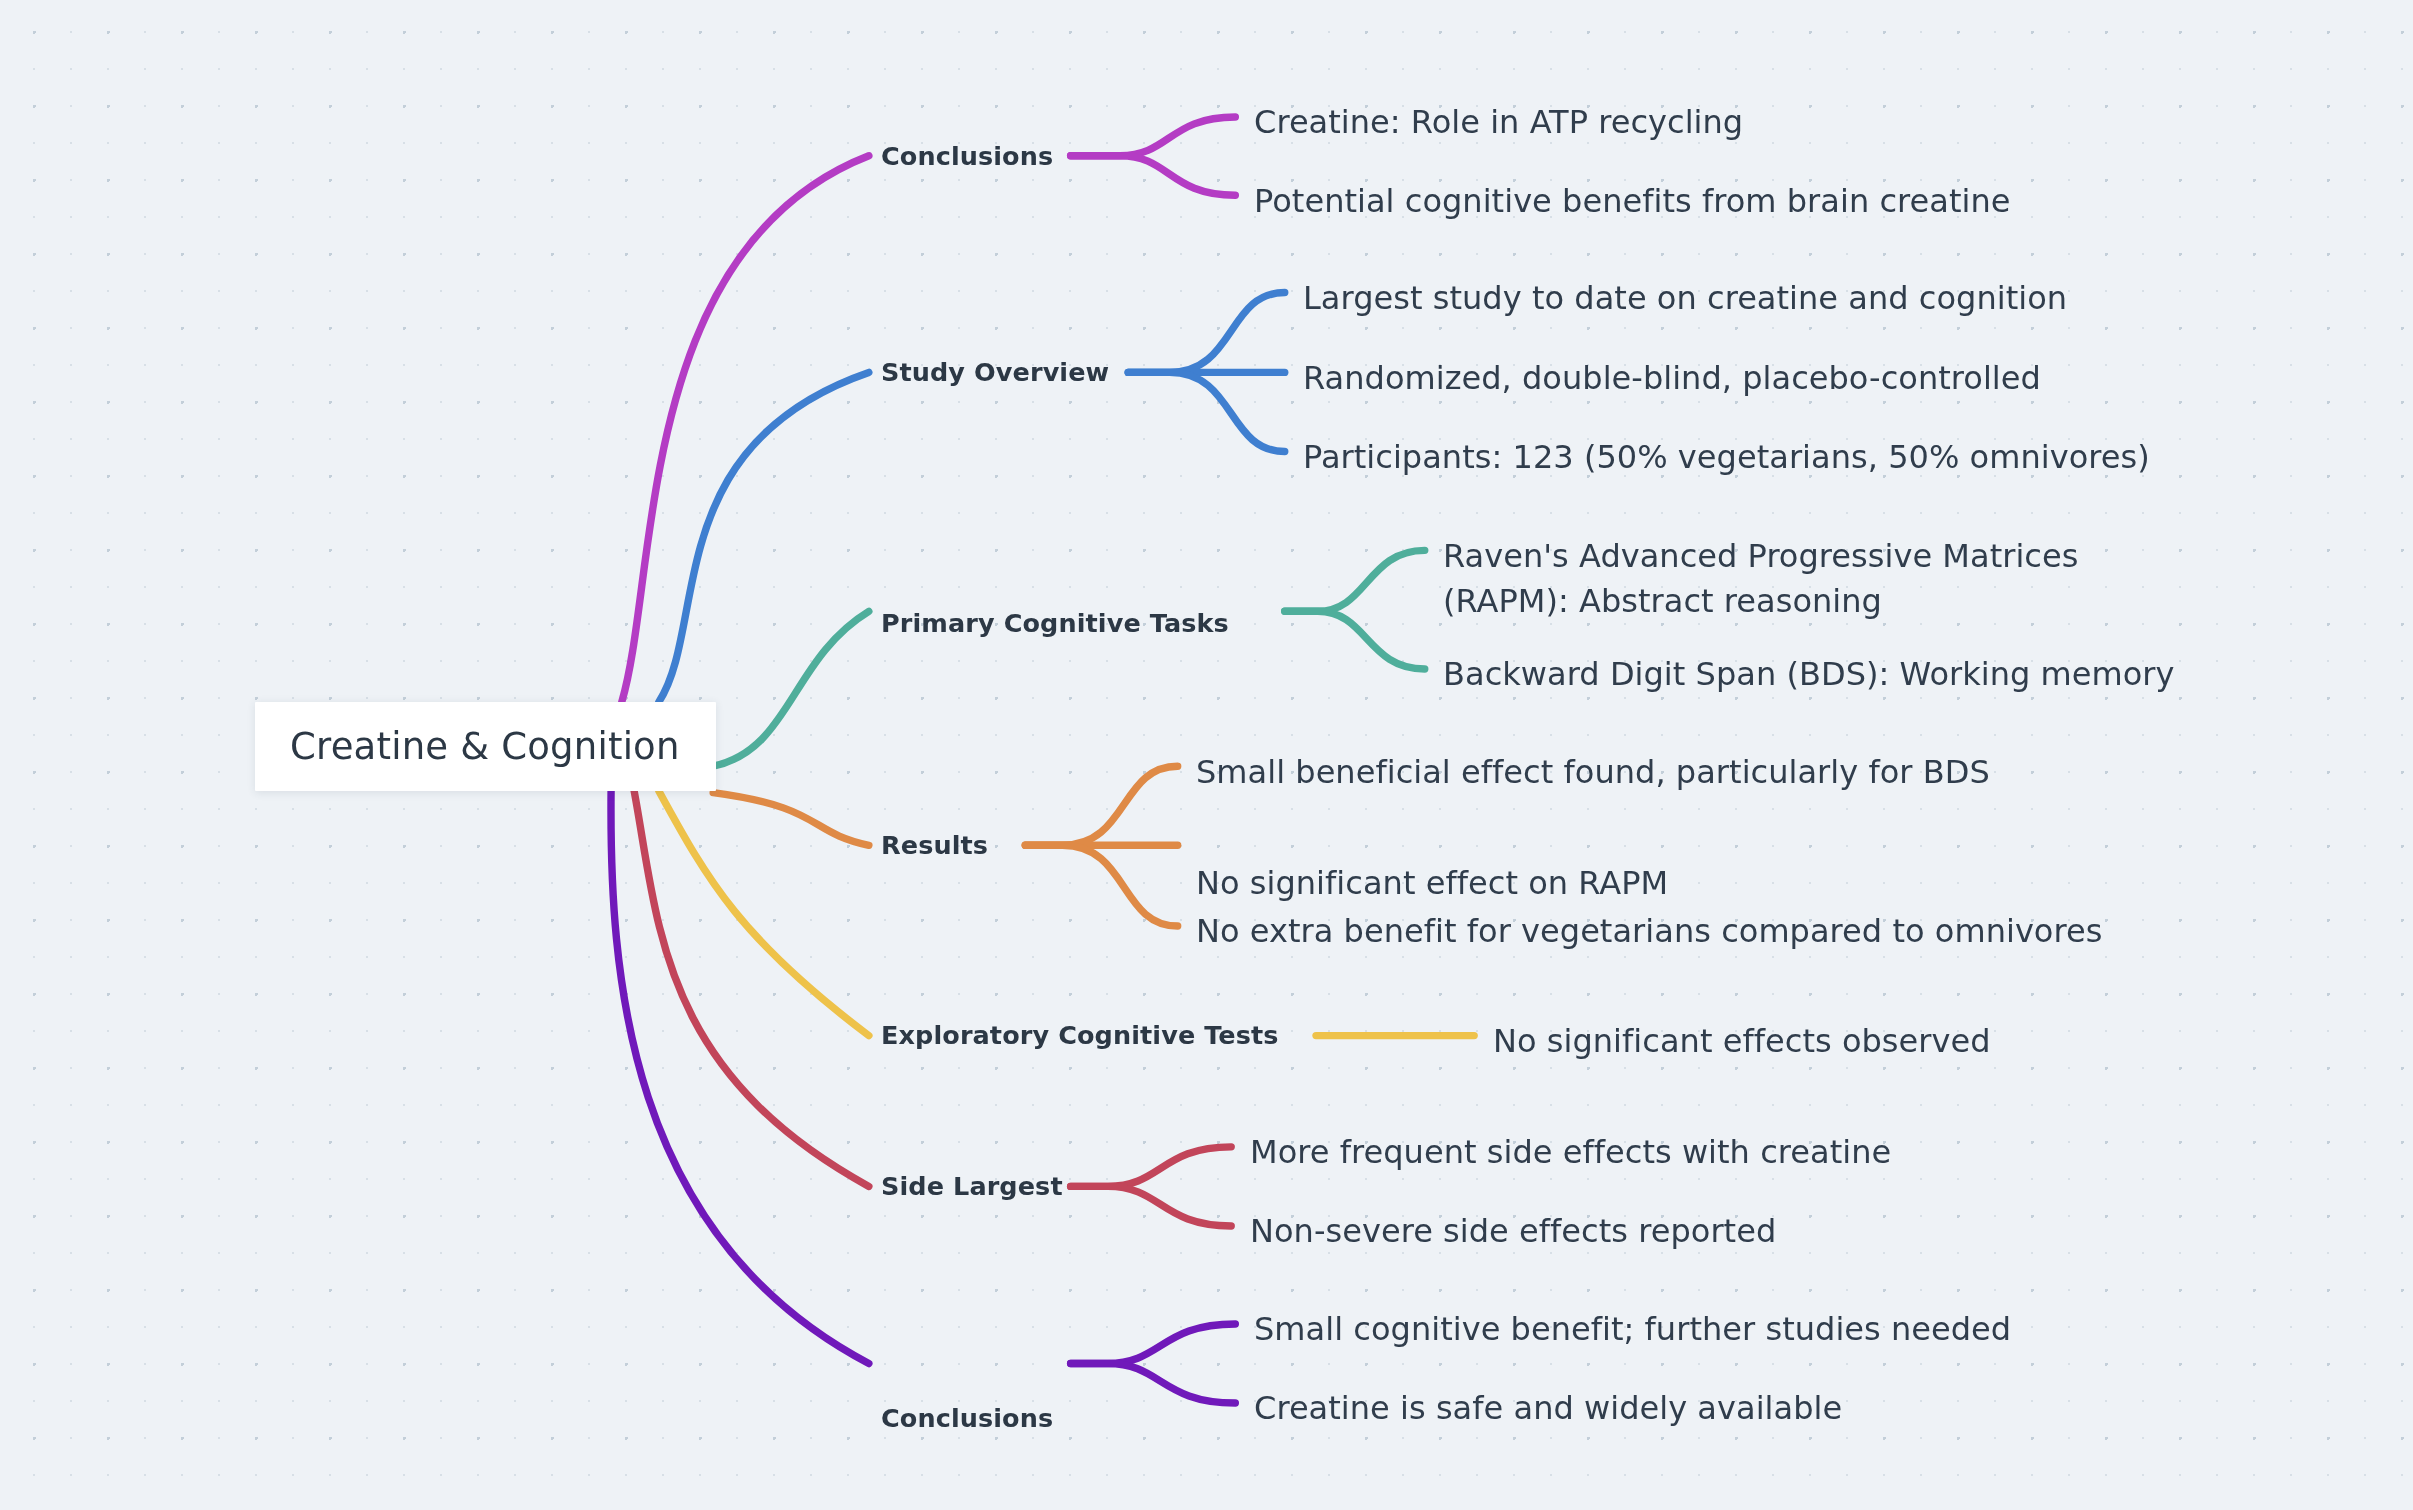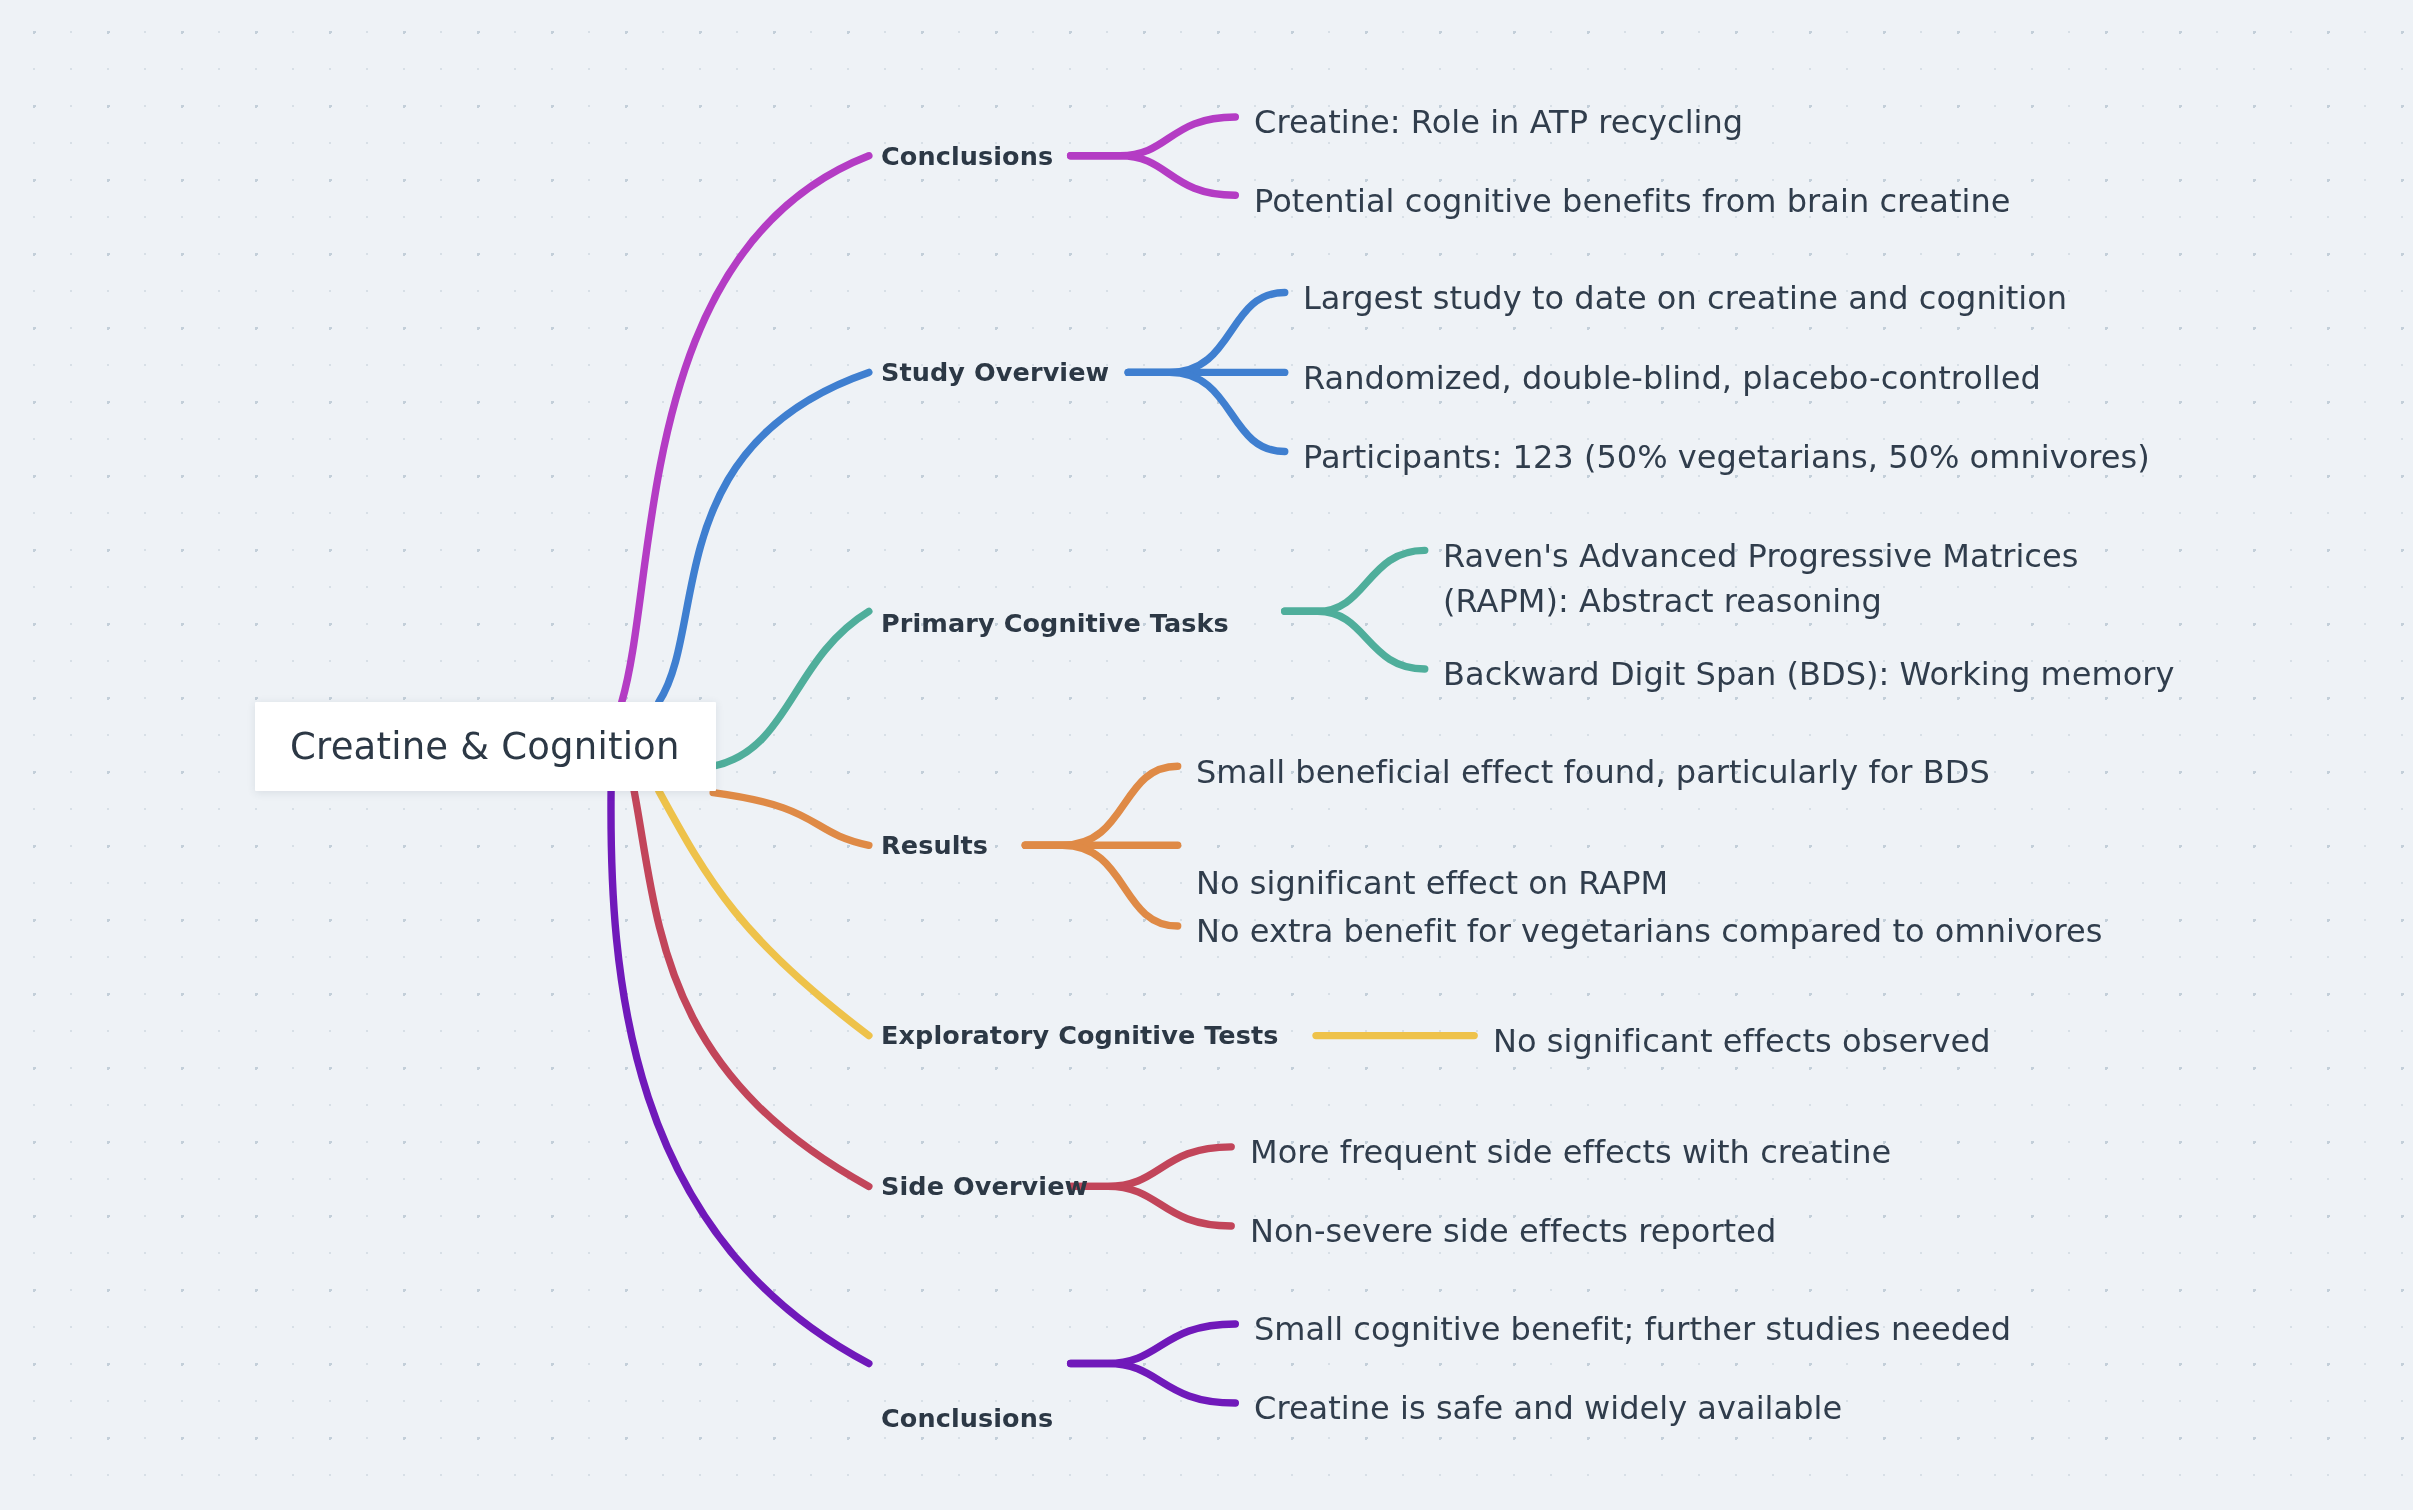--- a/index.html
+++ b/index.html
@@ -121,21 +121,21 @@
 
   <div class="root-card">
     <span class="root-label">Creatine &amp; Cognition</span>
   </div>
 
   <div class="branch-label" style="left:881px; top:156px;">Conclusions</div>
   <div class="branch-label" style="left:881px; top:372px;">Study Overview</div>
   <div class="branch-label" style="left:881px; top:611px;margin-top:12px;">Primary Cognitive Tasks</div>
   <div class="branch-label" style="left:881px; top:845px;">Results</div>
   <div class="branch-label" style="left:881px; top:1035px;">Exploratory Cognitive Tests</div>
-  <div class="branch-label" style="left:881px; top:1186px;">Side Overview</div>
+  <div class="branch-label" style="left:881px; top:1186px;">Side Largest</div>
   <div class="branch-label" style="left:881px; top:1418px;">Conclusions</div>
 
   <div class="leaf-label nowrap" style="left:1254px; top:100px;">Creatine: Role in ATP recycling</div>
   <div class="leaf-label nowrap" style="left:1254px; top:179px;">Potential cognitive benefits from brain creatine</div>
 
   <div class="leaf-label nowrap" style="left:1303px; top:276px;">Largest study to date on creatine and cognition</div>
   <div class="leaf-label nowrap" style="left:1303px; top:356px;">Randomized, double-blind, placebo-controlled</div>
   <div class="leaf-label nowrap" style="left:1303px; top:435px;">Participants: 123 (50% vegetarians, 50% omnivores)</div>
 
   <div class="leaf-label nowrap" style="left:1443px; top:652px;">Backward Digit Span (BDS): Working memory</div>

